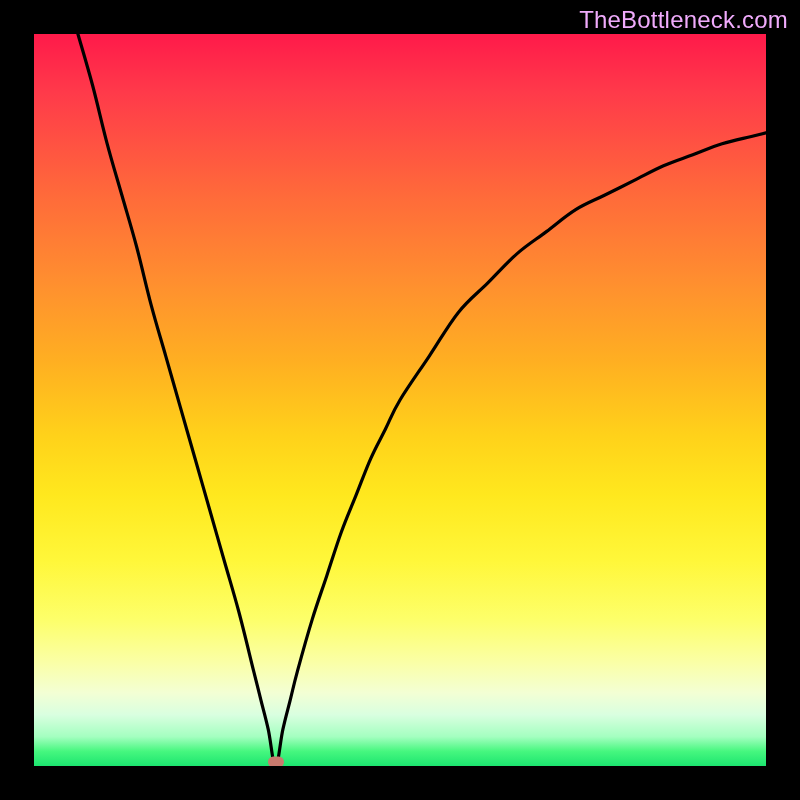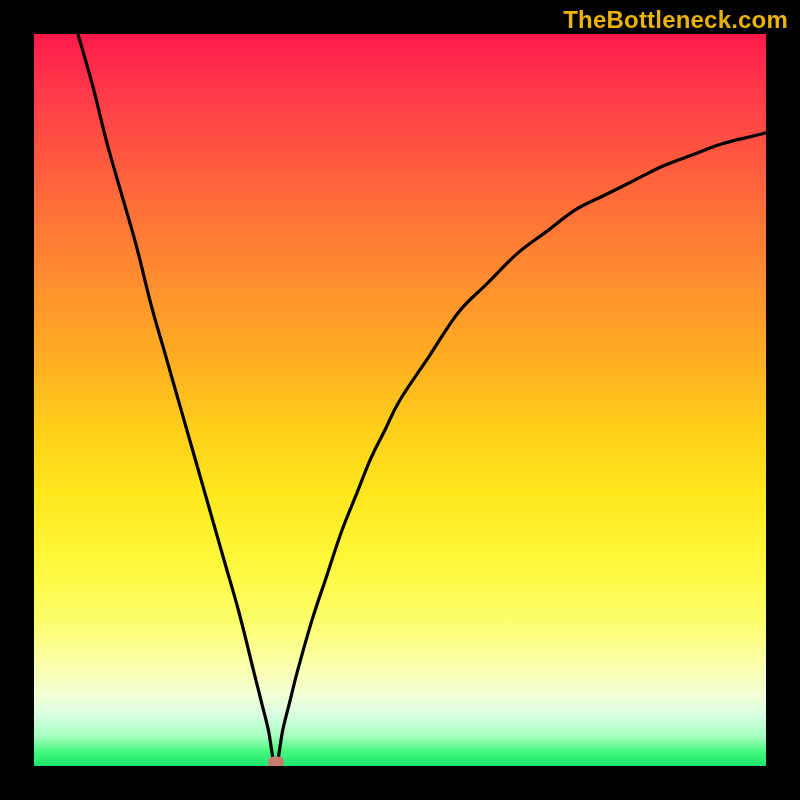--- a/index.html
+++ b/index.html
@@ -14,22 +14,22 @@
     width: 800px;
     height: 800px;
     background: #000;
     position: relative;
   }
   .watermark {
     position: absolute;
     top: 6px;
     right: 12px;
     font-size: 24px;
-    font-weight: 700;
-    color: #eab308;
+    font-weight: 400;
+    color: #f0abfc;
     letter-spacing: 0.2px;
     z-index: 5;
   }
   .plot-area {
     position: absolute;
     left: 34px;
     top: 34px;
     width: 732px;
     height: 732px;
     background: #fff;

